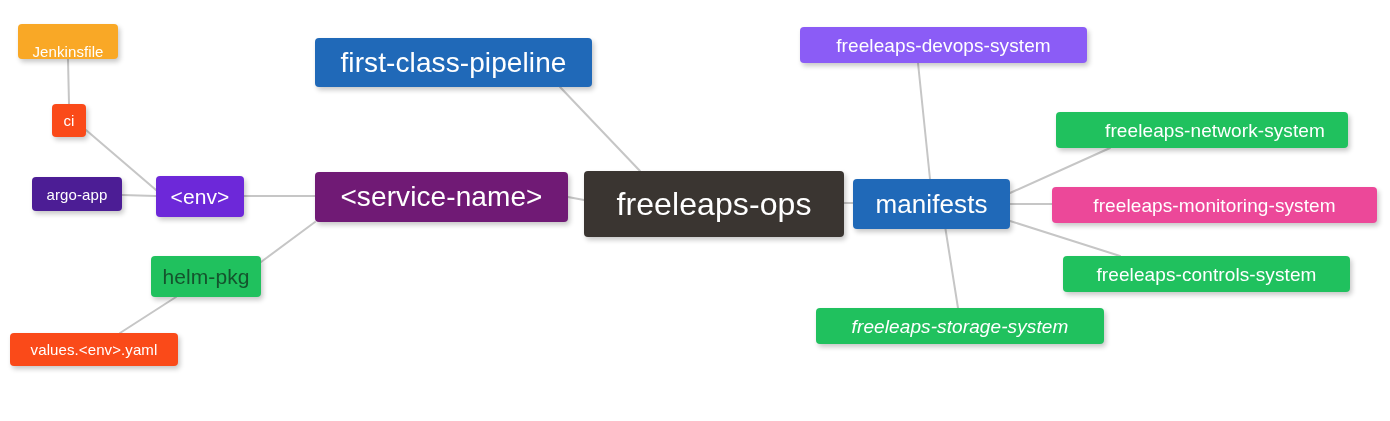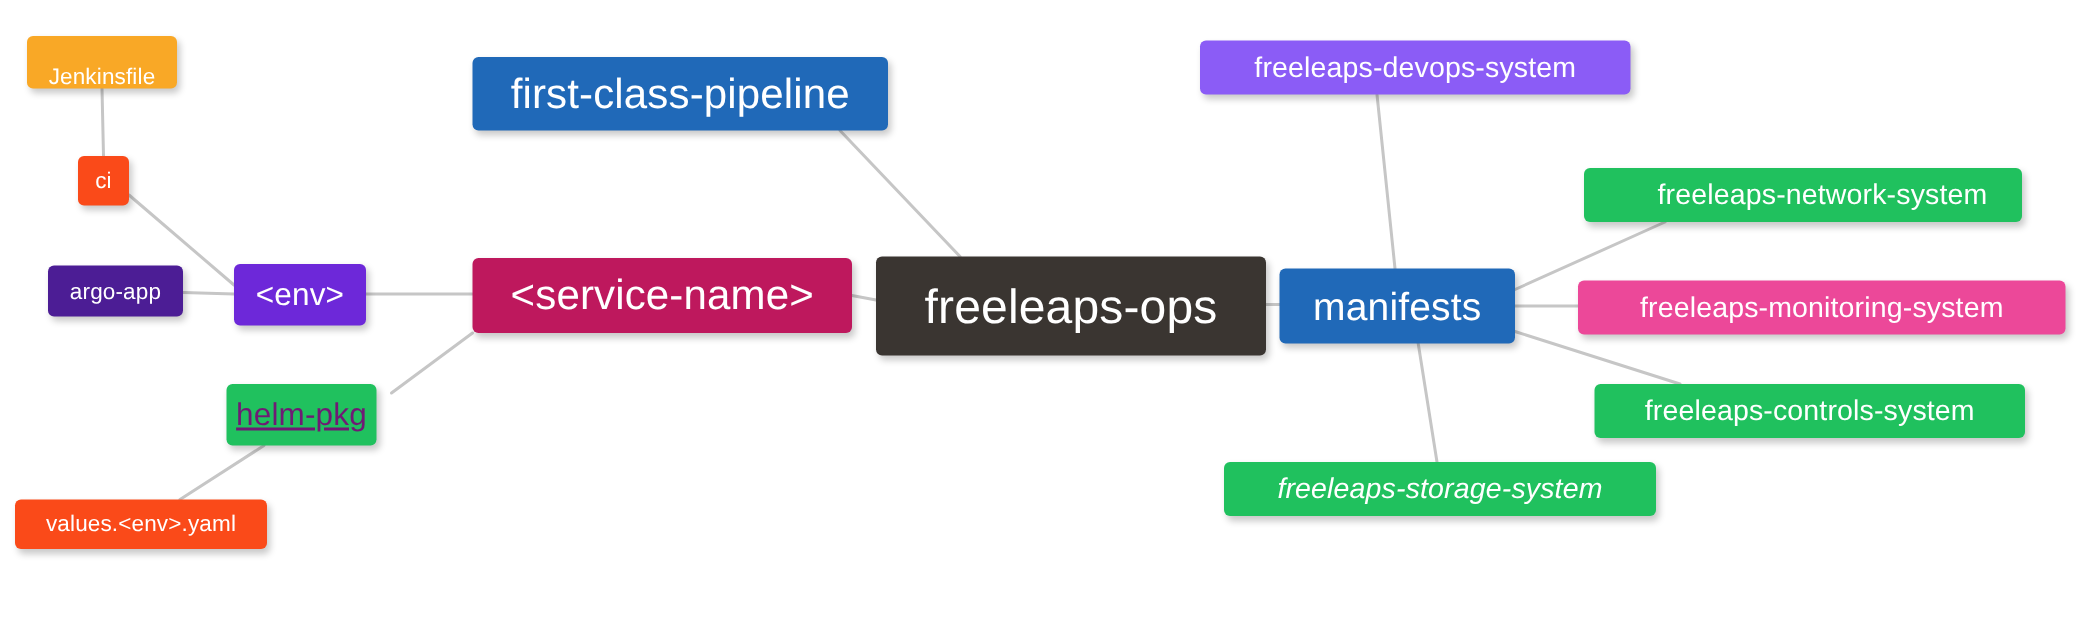--- a/index.html
+++ b/index.html
@@ -71,30 +71,30 @@
       </div>
       <div class="node" style="left: 52px; top: 104px; width: 34px; height: 33px; background: rgb(250, 74, 25); font-size: 15px; color: rgb(255, 255, 255);">
         <span class="label">ci</span>
       </div>
       <div class="node" style="left: 32px; top: 177px; width: 90px; height: 34px; background: #4c1d95; font-size: 15px; color: rgb(255, 255, 255);">
         <span class="label">argo-app</span>
       </div>
       <div class="node" style="left: 156px; top: 176px; width: 88px; height: 41px; background: #6d28d9; font-size: 21px; color: rgb(255, 255, 255);">
         <span class="label">&lt;env&gt;</span>
       </div>
-      <div class="node" style="left: 151px; top: 256px; width: 100px; height: 41px; background: rgb(32, 193, 94); font-size: 21px; color: #701a75; text-decoration: underline;">
+      <div class="node" style="left: 151px; top: 256px; width: 110px; height: 41px; background: rgb(32, 193, 94); font-size: 21px; color: #14532d;">
         <span class="label">helm-pkg</span>
       </div>
       <div class="node" style="left: 10px; top: 333px; width: 168px; height: 33px; background: rgb(250, 74, 25); font-size: 15px; color: rgb(255, 255, 255);">
         <span class="label">values.&lt;env&gt;.yaml</span>
       </div>
       <div class="node" style="left: 315px; top: 38px; width: 277px; height: 49px; background: rgb(32, 105, 184); font-size: 28px; color: rgb(255, 255, 255);">
         <span class="label">first-class-pipeline</span>
       </div>
-      <div class="node" style="left: 315px; top: 172px; width: 253px; height: 50px; background: #be185d; font-size: 28px; color: rgb(255, 255, 255);">
+      <div class="node" style="left: 315px; top: 172px; width: 253px; height: 50px; background: #701a75; font-size: 28px; color: rgb(255, 255, 255);">
         <span class="label">&lt;service-name&gt;</span>
       </div>
       <div class="node" style="left: 584px; top: 171px; width: 260px; height: 66px; background: rgb(58, 53, 49); font-size: 32px; color: rgb(255, 255, 255);">
         <span class="label">freeleaps-ops</span>
       </div>
       <div class="node" style="left: 853px; top: 179px; width: 157px; height: 50px; background: rgb(32, 105, 184); font-size: 26px; color: rgb(255, 255, 255);">
         <span class="label">manifests</span>
       </div>
       <div class="node" style="left: 800px; top: 27px; width: 287px; height: 36px; background: #8b5cf6; font-size: 19px; color: rgb(255, 255, 255);">
         <span class="label">freeleaps-devops-system</span>

